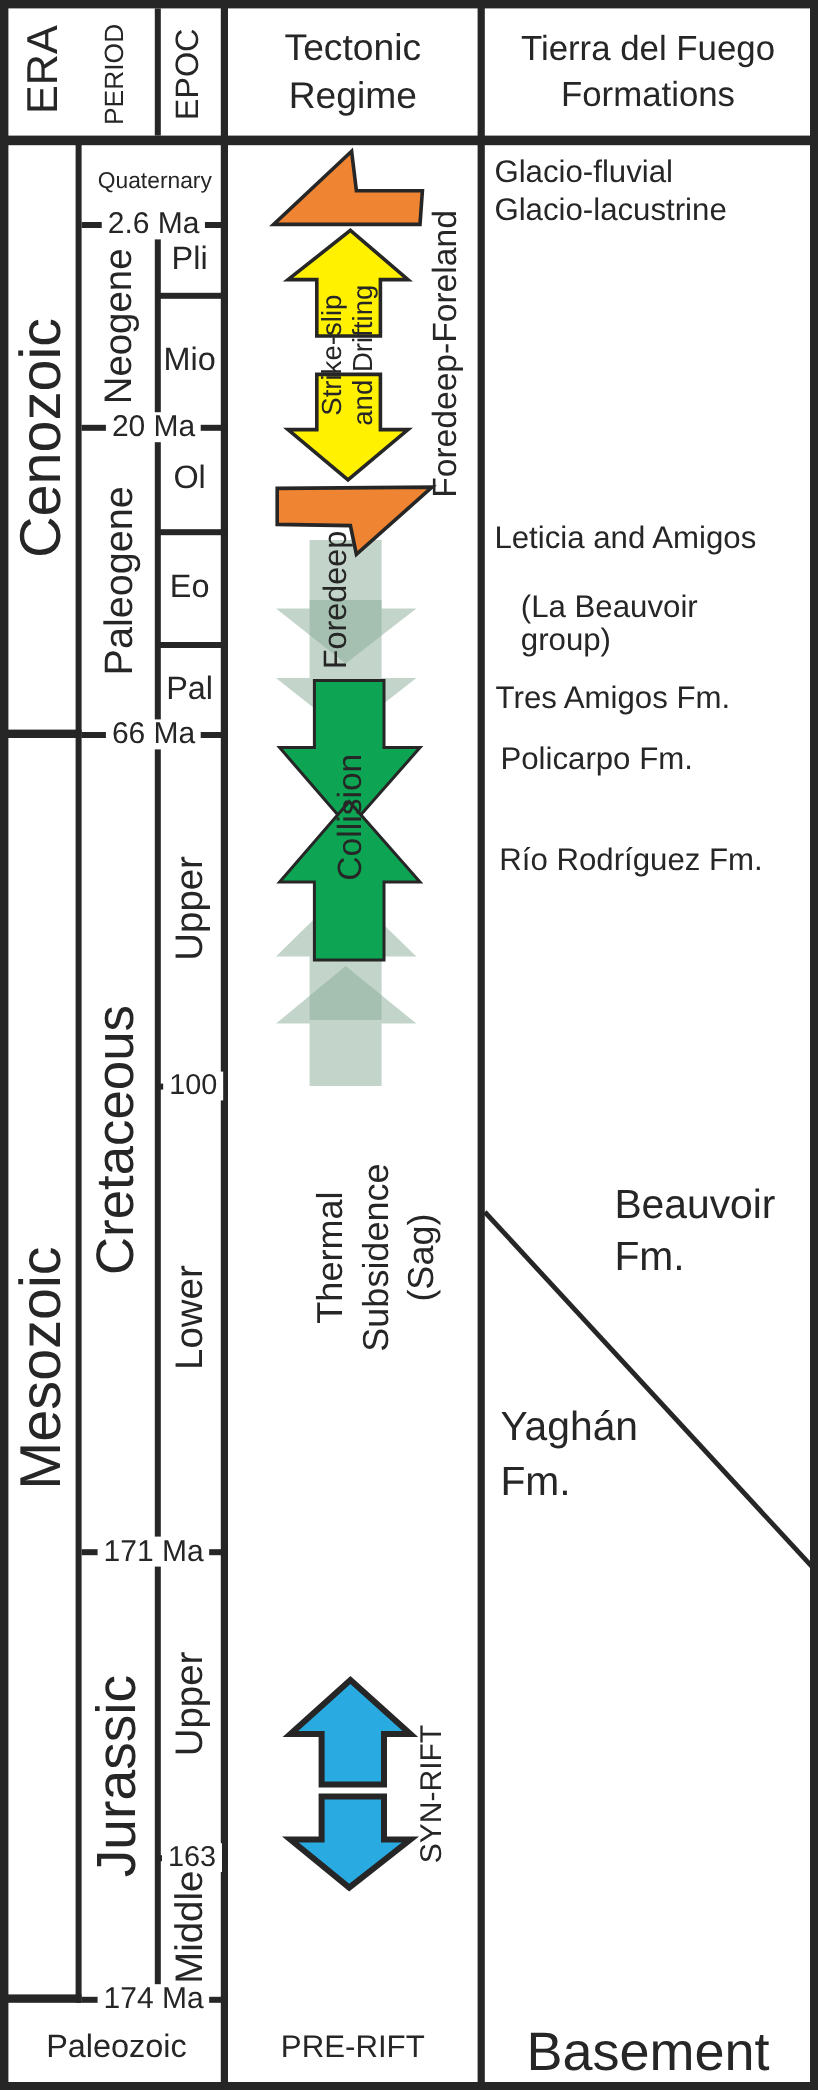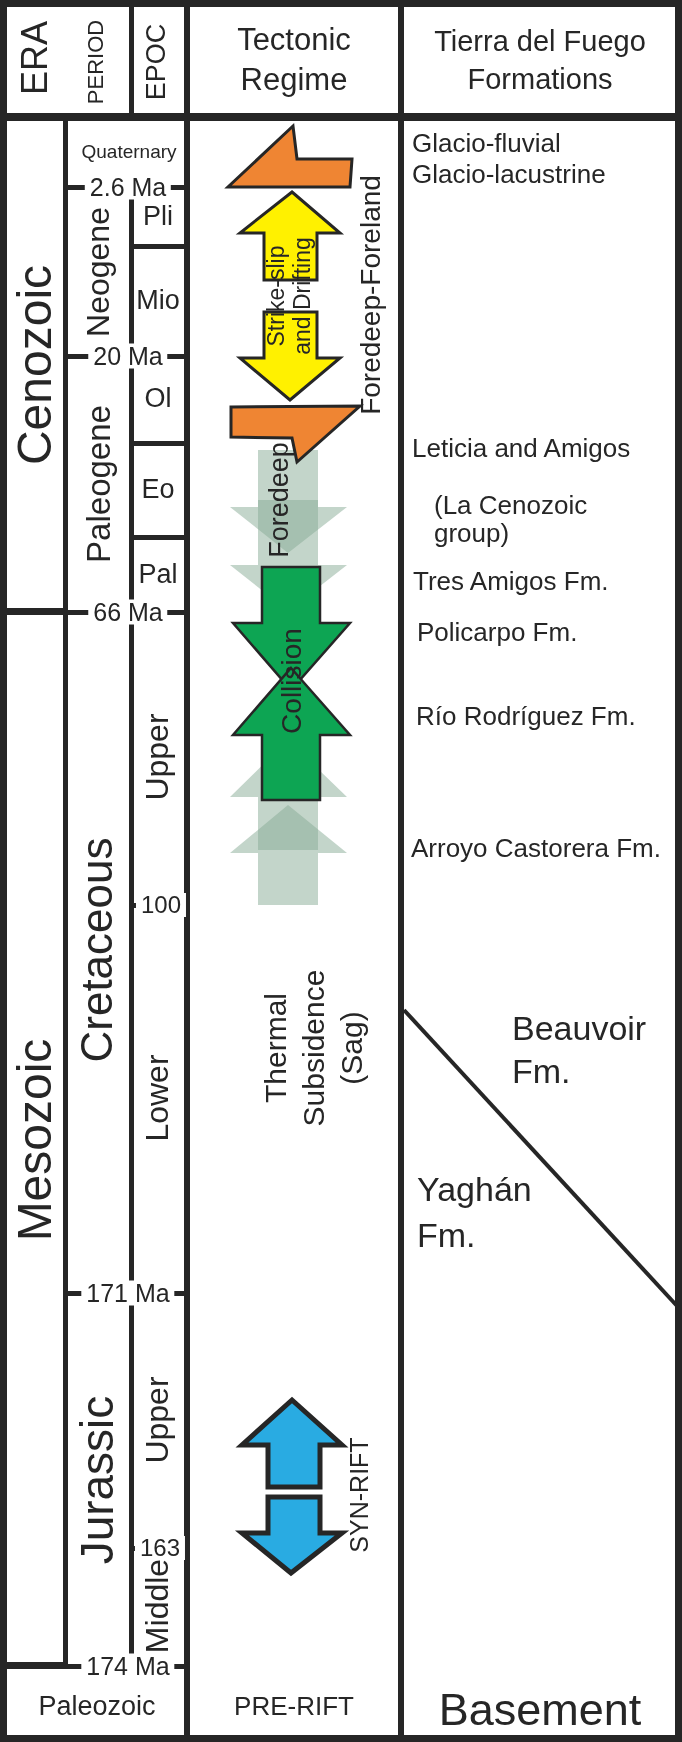--- a/index.html
+++ b/index.html
@@ -106,25 +106,24 @@
   <div class="rot txt" style="left:292px;top:681px;font-size:28px">Collision</div>
   <div class="rot txt" style="left:314px;top:1048px;font-size:30px;line-height:38px">Thermal
 Subsidence
 (Sag)</div>
   <div class="rot txt" style="left:360px;top:1495px;font-size:25px">SYN-RIFT</div>
   <div class="ctr txt" style="left:294px;top:1706px;font-size:26px">PRE-RIFT</div>
 
   <div class="lft txt" style="left:412px;top:128px;font-size:26px;line-height:31px">Glacio-fluvial
 Glacio-lacustrine</div>
   <div class="lft txt" style="left:412px;top:433px;font-size:26px">Leticia and Amigos</div>
-  <div class="lft txt" style="left:434px;top:490px;font-size:26px">(La Cenozoic</div>
+  <div class="lft txt" style="left:434px;top:490px;font-size:26px">(La Beauvoir</div>
   <div class="lft txt" style="left:434px;top:518px;font-size:26px">group)</div>
   <div class="lft txt" style="left:413px;top:566px;font-size:26px">Tres Amigos Fm.</div>
   <div class="lft txt" style="left:417px;top:617px;font-size:26px">Policarpo Fm.</div>
   <div class="lft txt" style="left:416px;top:701px;font-size:26px">Río Rodríguez Fm.</div>
-  <div class="lft txt" style="left:411px;top:833px;font-size:26px">Arroyo Castorera Fm.</div>
-  <div class="lft txt" style="left:512px;top:1007px;font-size:34px;line-height:43px">Beauvoir
+  <div class="lft txt" style="left:512px;top:983px;font-size:34px;line-height:43px">Beauvoir
 Fm.</div>
   <div class="lft txt" style="left:417px;top:1166px;font-size:34px;line-height:46px">Yaghán
 Fm.</div>
   <div class="ctr txt" style="left:540px;top:1710px;font-size:45px">Basement</div>
 
 </div>
 
 </body></html>

